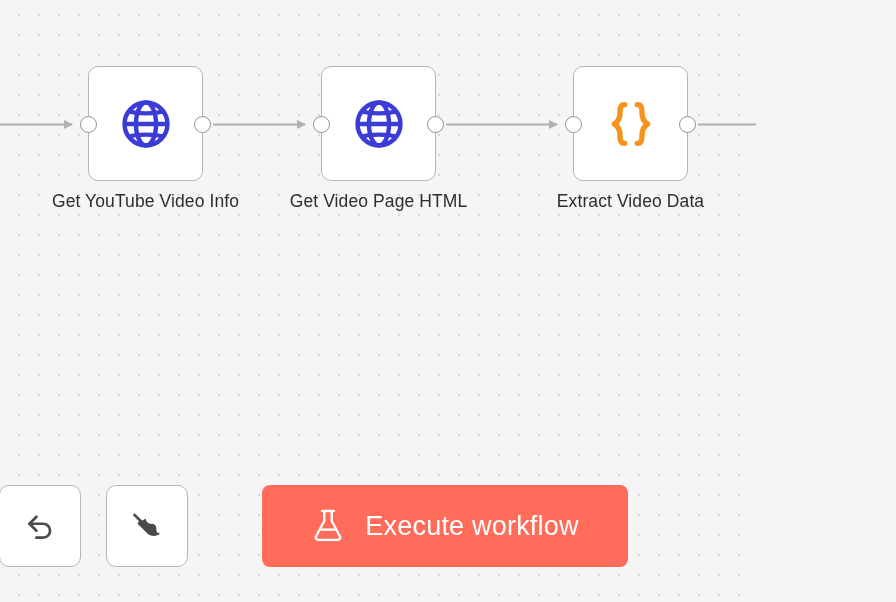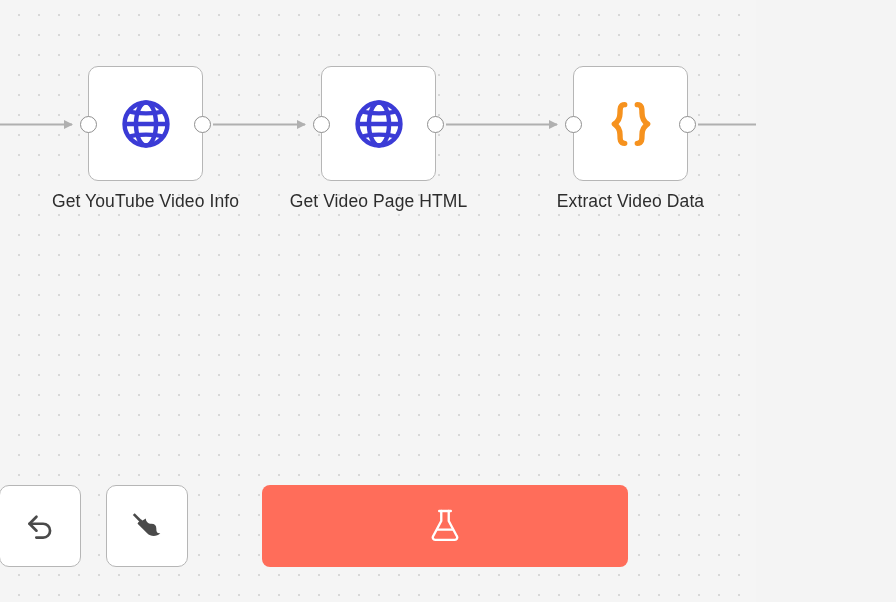--- a/index.html
+++ b/index.html
@@ -223,15 +223,16 @@
   </div>
 
   <button class="execute-btn">
     <span style="line-height:0;">
       <svg width="34" height="36" viewBox="0 0 24 26" fill="none" stroke="#ffffff" stroke-width="1.7" stroke-linecap="round" stroke-linejoin="round">
         <path d="M9.3 2.2 V9.4 L3.4 20.4 A1.7 1.7 0 0 0 4.9 23.0 H19.1 A1.7 1.7 0 0 0 20.6 20.4 L14.7 9.4 V2.2"></path>
         <line x1="7.8" y1="2.2" x2="16.2" y2="2.2"></line>
         <line x1="6.6" y1="15.6" x2="17.4" y2="15.6"></line>
       </svg>
     </span>
+    <span class="execute-label">Execute workflow</span>
   </button>
 
 </div>
 
 </body></html>

